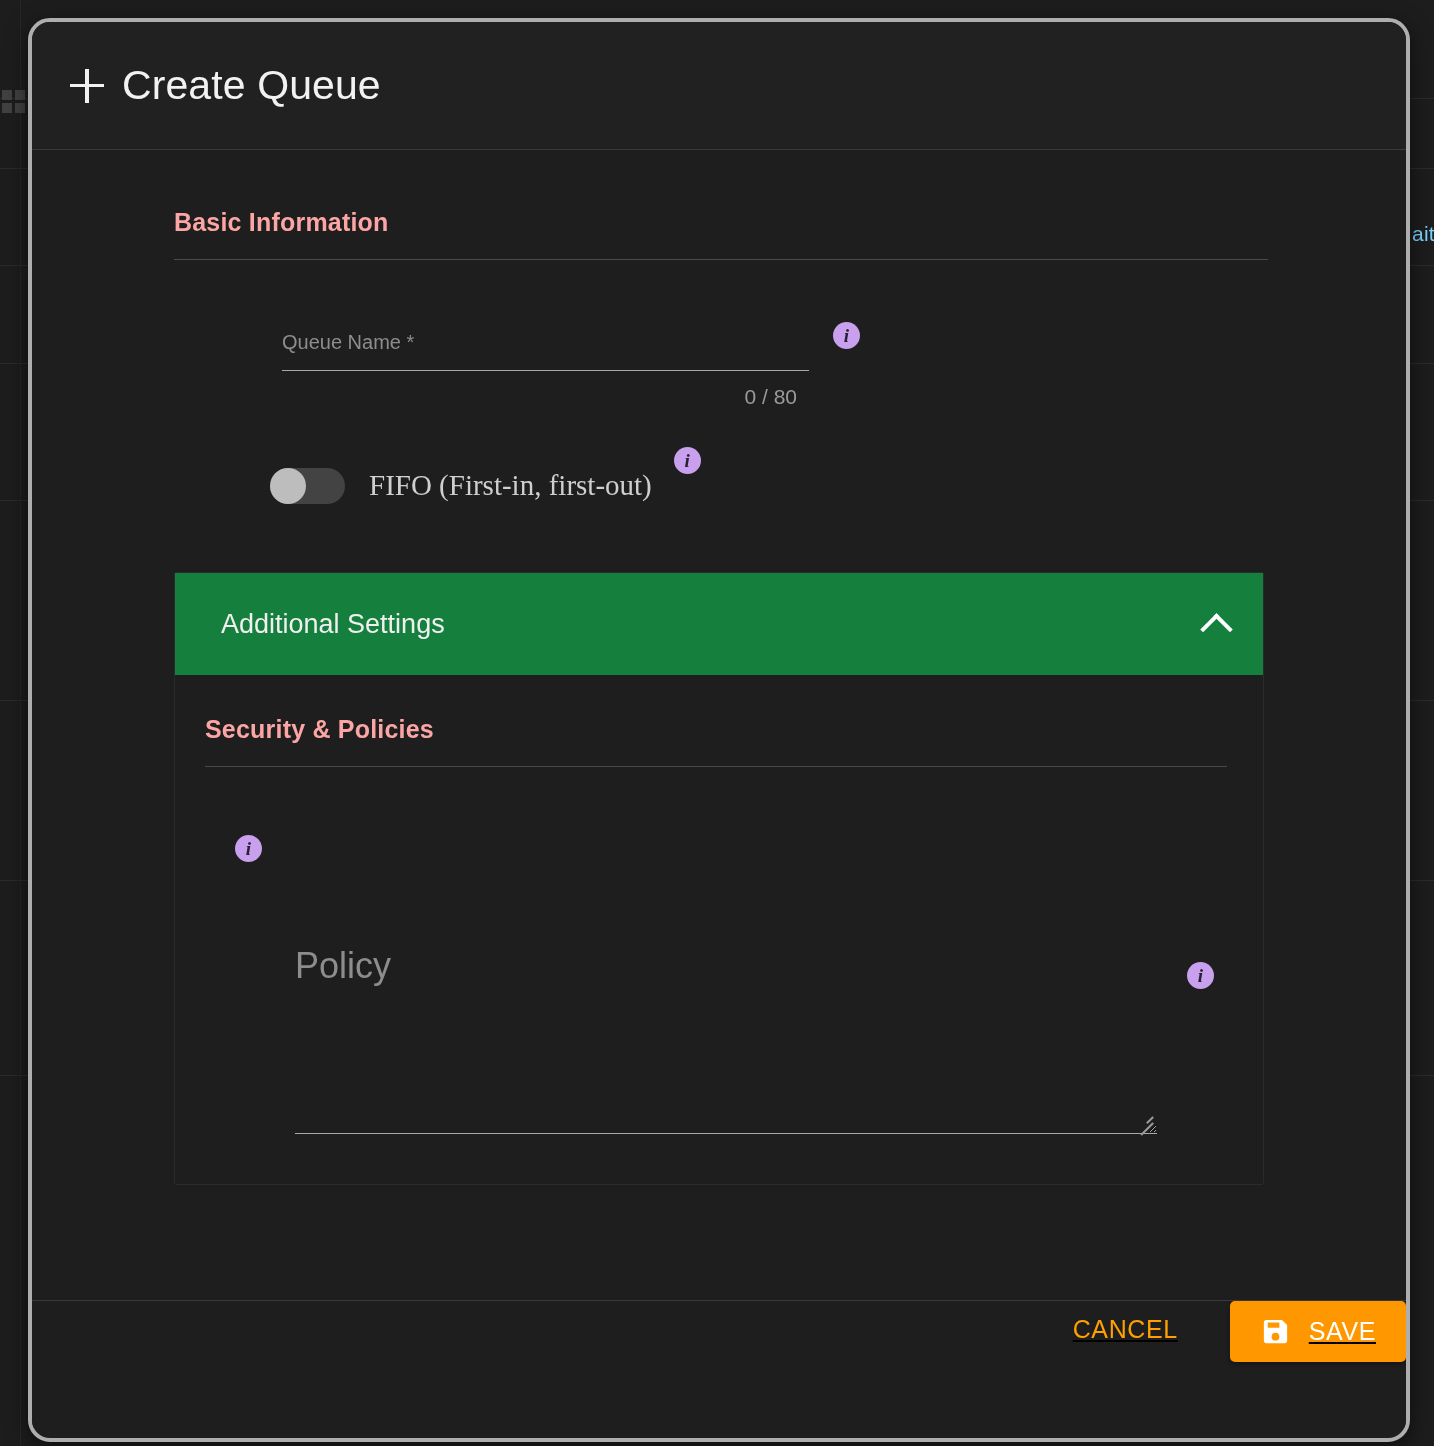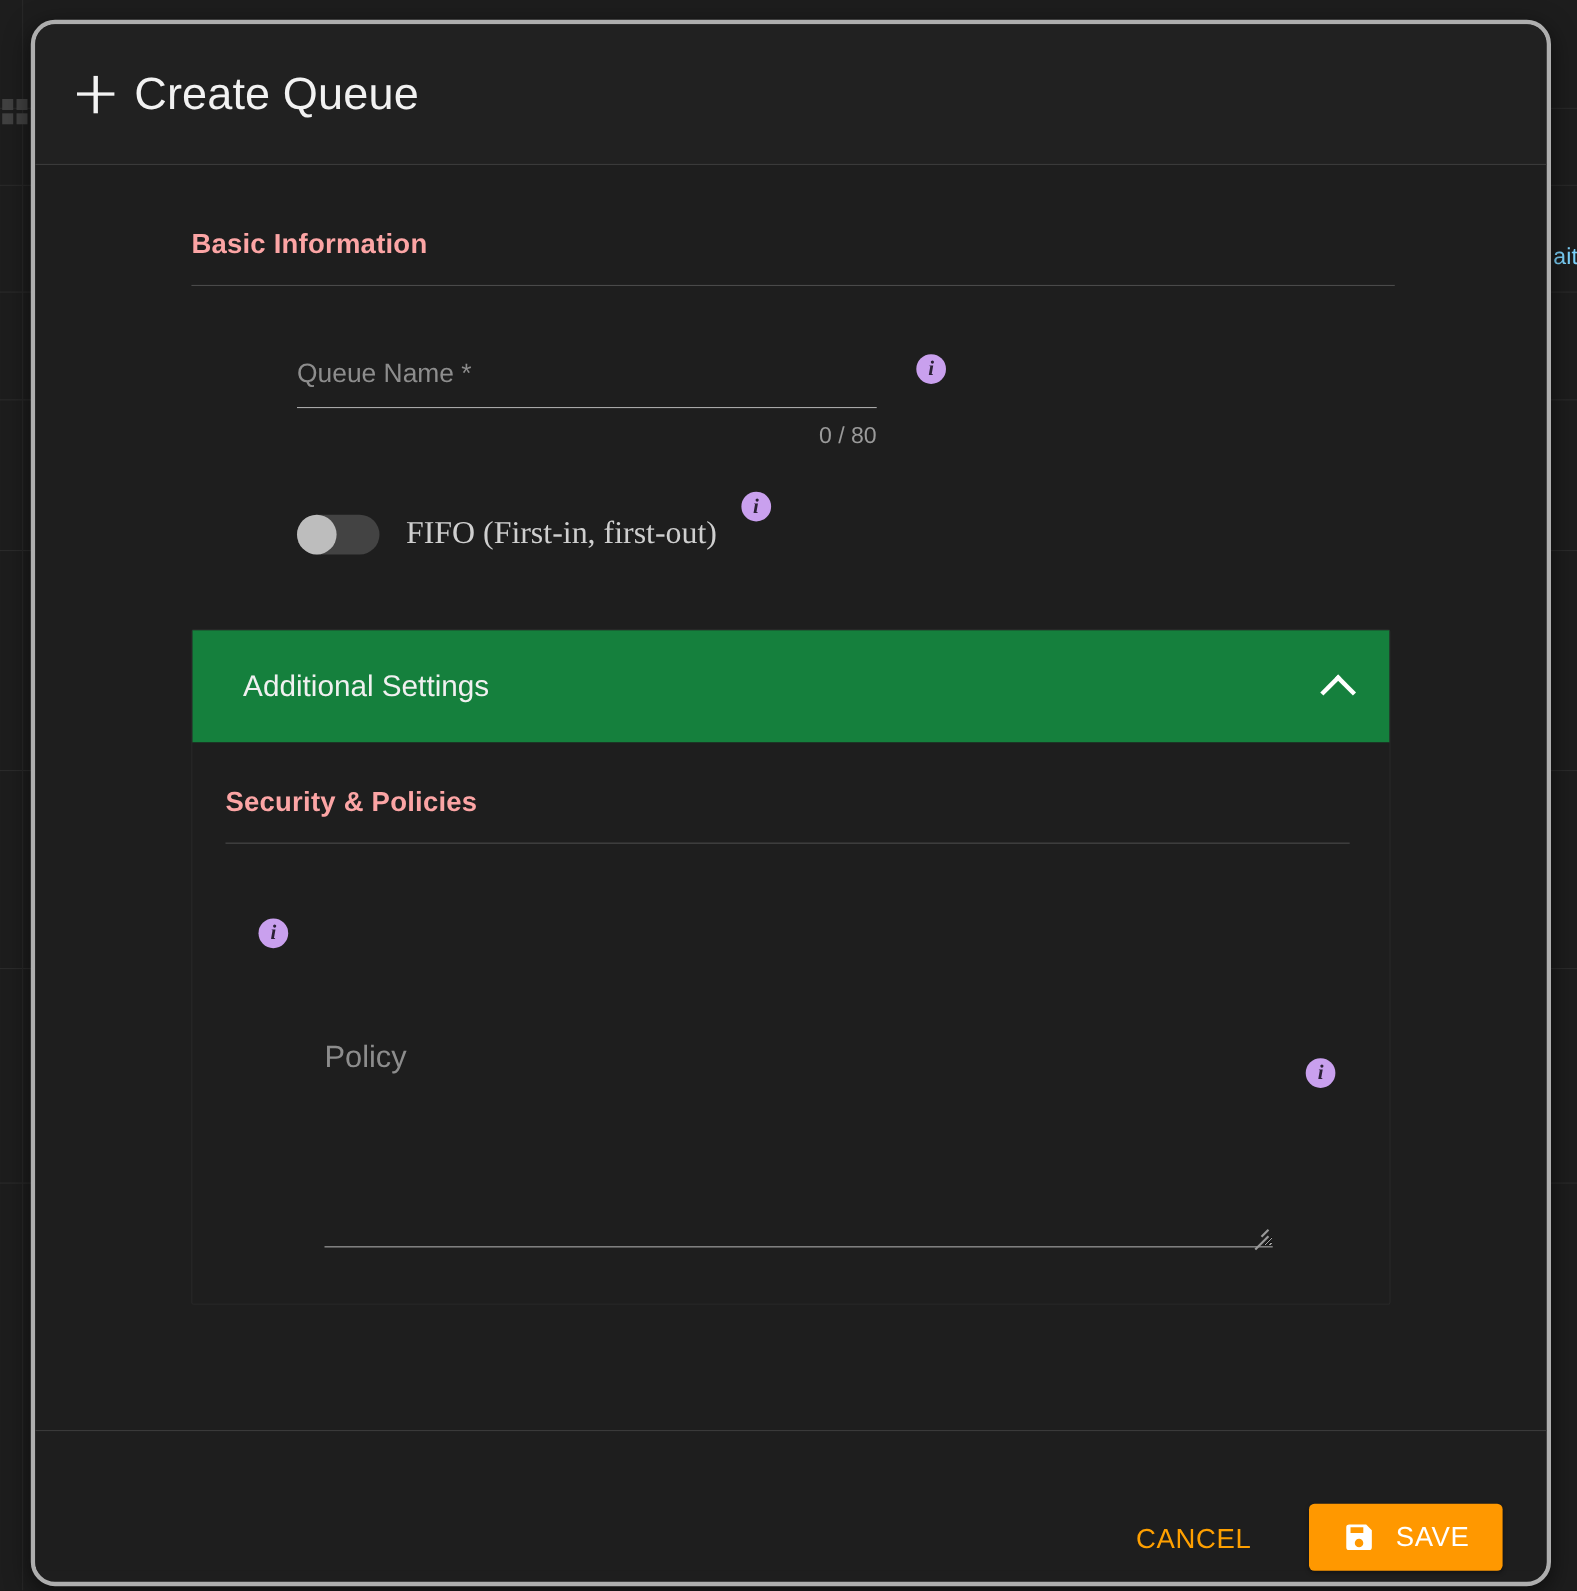--- a/index.html
+++ b/index.html
@@ -142,23 +142,24 @@
     position: relative;
   }
   .field-input {
     width: 100%;
     background: transparent;
     border: none;
     border-bottom: 1.5px solid #a8a8a8;
     outline: none;
     color: #efefef;
     font-family: "Liberation Sans", sans-serif;
-    font-size: 24px;
+    font-size: 20px;
     padding: 0 0 16px 0;
     box-sizing: border-box;
+    margin-left: 12px;
   }
   .field-input::placeholder {
     color: #8d8d8d;
     opacity: 1;
   }
   .info-icon {
     width: 27px;
     height: 27px;
     border-radius: 50%;
     background: #c9a0ee;
@@ -306,21 +307,21 @@
   #policy-textarea {
     width: 100%;
     height: 190px;
     background: transparent;
     border: none;
     border-bottom: 1.5px solid #a8a8a8;
     outline: none;
     resize: vertical;
     color: #5eead4;
     font-family: "Liberation Sans", sans-serif;
-    font-size: 28px;
+    font-size: 36px;
     padding: 0 0 10px 0;
     box-sizing: border-box;
     line-height: 1.2;
   }
   #policy-textarea::placeholder {
     color: #8d8d8d;
     opacity: 1;
   }
   #policy-resize-grip {
     position: absolute;
@@ -347,26 +348,26 @@
   #policy-info {
     margin-left: 30px;
     margin-top: 18px;
   }
 
   
   #dialog-footer {
     height: 128px;
     border-top: 1px solid #3a3a3a;
     display: flex;
-    align-items: flex-end;
+    align-items: flex-start;
     justify-content: flex-end;
-    padding-right: 40px;
     gap: 34px;
     background: #1e1e1e;
     box-sizing: border-box;
+    text-decoration: underline;
   }
   #cancel-button {
     background: transparent;
     border: none;
     color: #ffa000;
     font-family: "Liberation Sans", sans-serif;
     font-size: 25px;
     letter-spacing: .6px;
     padding: 14px 18px;
     cursor: pointer;

